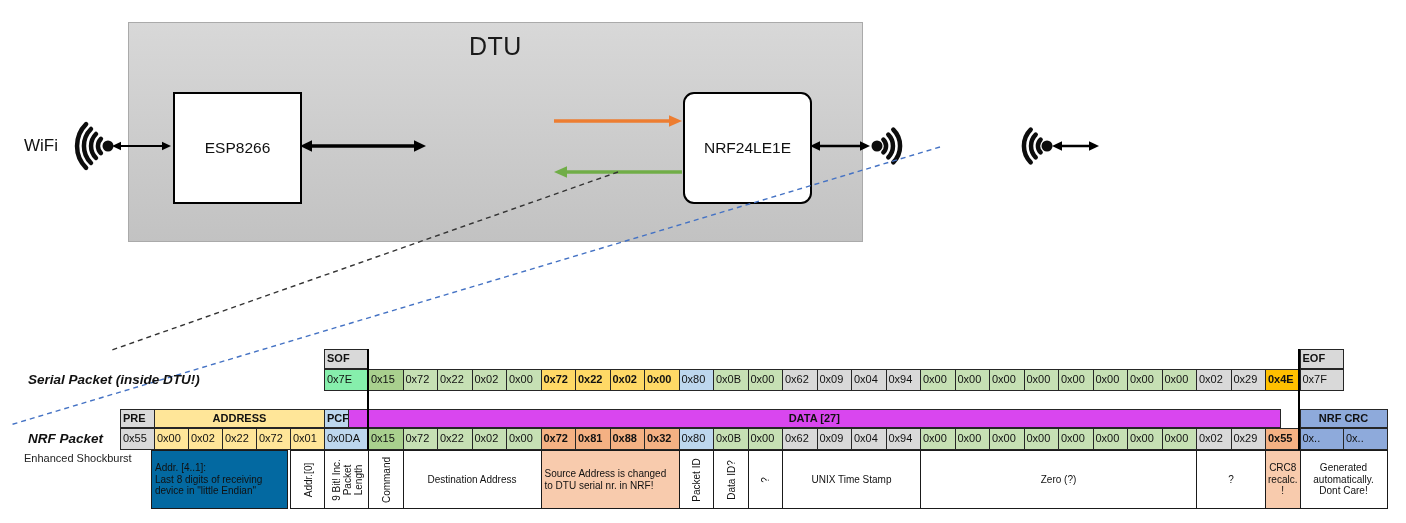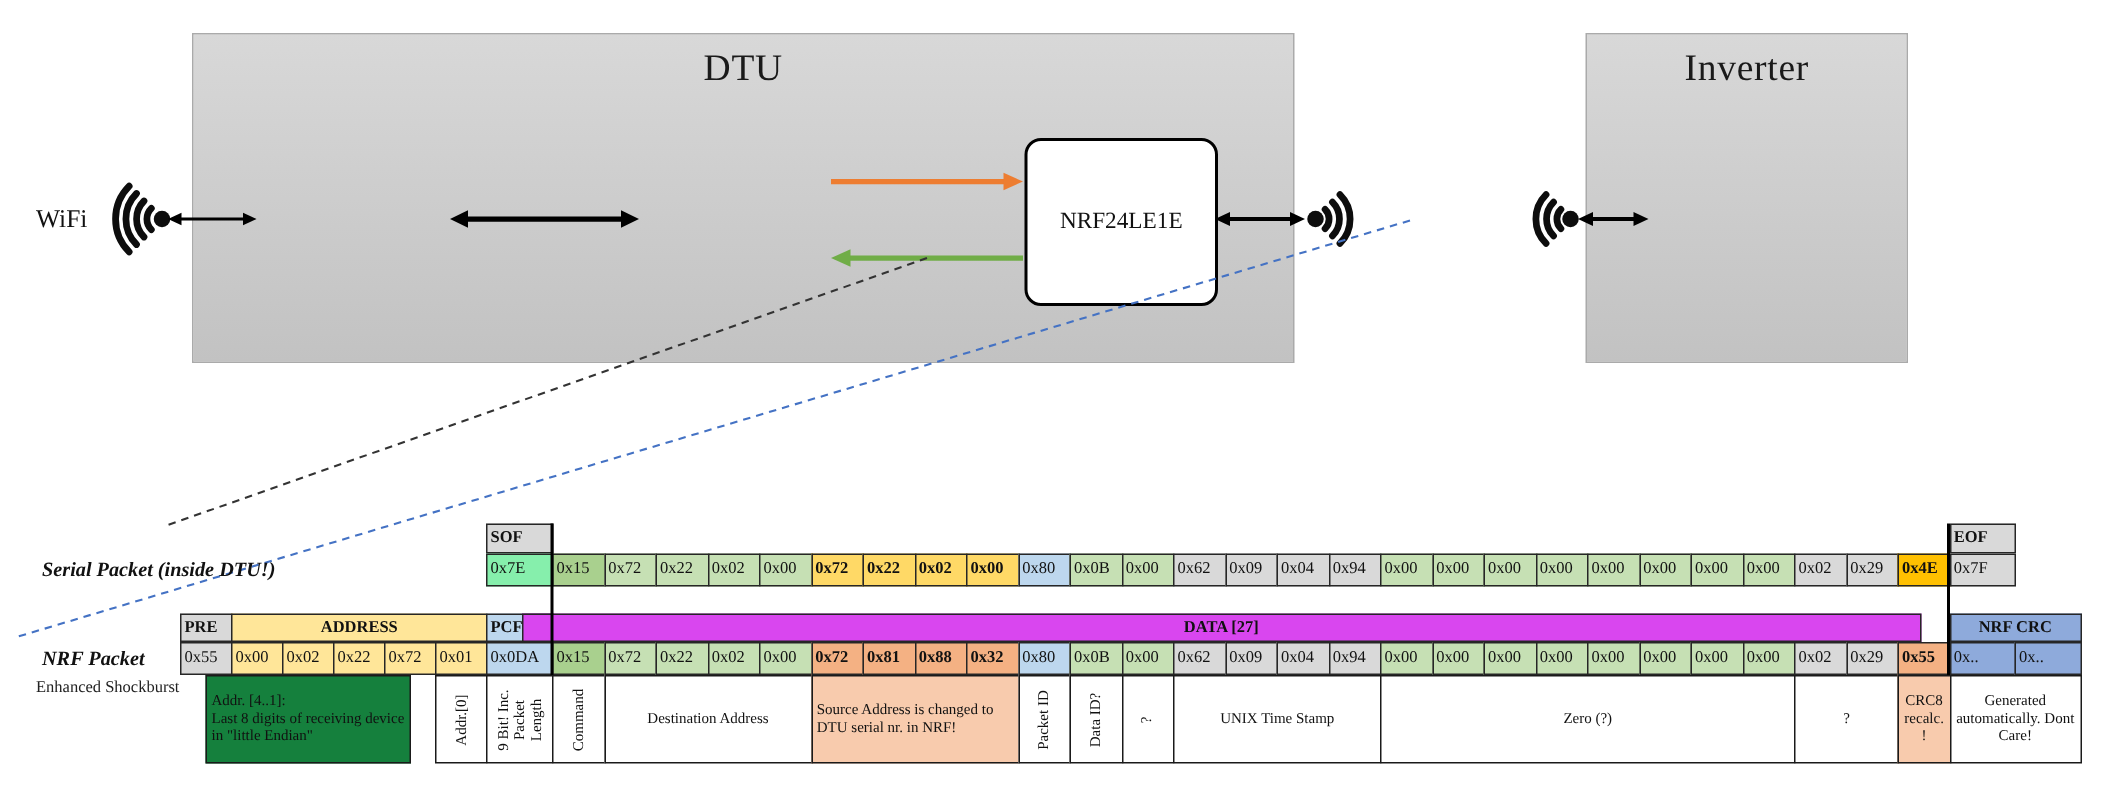--- a/index.html
+++ b/index.html
@@ -1,17 +1,17 @@
 <!DOCTYPE html>
 <html style="--c-orange: #ED7D31; --c-green: #70AD47; --c-bluedash: #4472C4; --c-blackdash: #333333;"><head>
 <meta charset="utf-8">
 <style>
   html,body{margin:0;padding:0;background:#fff;}
   .stage{position:relative;width:1406px;height:523px;background:#fff;overflow:hidden;
-         font-family:Liberation Serif, serif;color:#111;}
+         font-family:Liberation Sans, sans-serif;color:#111;}
   svg.overlay{position:absolute;left:0;top:0;pointer-events:none;}
   .graybox{position:absolute;background:linear-gradient(180deg,#d8d8d8,#c2c2c2);border:1px solid #aaa;}
   .box-title{position:absolute;width:100%;text-align:center;top:9px;font-size:25px;letter-spacing:.5px;color:#1a1a1a;}
   .chip{position:absolute;width:125px;height:108px;background:#fff;border:2px solid #000;
         display:flex;align-items:center;justify-content:center;font-size:15.5px;}
   .wifi-label{position:absolute;left:24px;top:136px;font-size:17px;}
   .pkt-label{position:absolute;font-size:13.5px;font-weight:700;font-style:italic;}
   .sub-label{position:absolute;font-size:11px;color:#222;}
   .cell{position:absolute;box-sizing:border-box;border:1px solid #262626;font-size:11px;
         line-height:1.05;display:flex;align-items:center;padding:1px 2px;overflow:hidden;background:#fff;}
@@ -27,24 +27,24 @@
   .vline{position:absolute;width:2px;background:#000;z-index:5;}
 </style>
 </head>
 <body>
 
 <div class="stage">
 
   <div class="graybox" style="left:128px;top:22px;width:733px;height:218px;">
     <div class="box-title">DTU</div>
   </div>
-  <div class="graybox" style="left:1057px;top:22px;width:213px;height:218px;">
-    <div class="box-title">Inverter</div>
+
+  <div class="chip" style="left:173px;top:92px;">
+    <span>ESP8266</span>
   </div>
-
   <div class="chip" style="left:683px;top:92px;border-radius:11px;">
     <span>NRF24LE1E</span>
   </div>
 
   <div class="wifi-label">WiFi</div>
 
   <svg class="overlay" width="1406" height="523">
 
     <g stroke="#0d0d0d" stroke-width="4.5" fill="none" stroke-linecap="round">
       <path d="M 100.9 138.9 A 10 10 0 0 0 100.9 153.1"></path>
@@ -170,21 +170,21 @@
       <div class="cell" style="left: 1023.5px; top: 428px; width: 35.5px; height: 22px; background: rgb(198, 224, 180);">0x00</div>
       <div class="cell" style="left: 1058px; top: 428px; width: 35.5px; height: 22px; background: rgb(198, 224, 180);">0x00</div>
       <div class="cell" style="left: 1092.5px; top: 428px; width: 35.5px; height: 22px; background: rgb(198, 224, 180);">0x00</div>
       <div class="cell" style="left: 1127px; top: 428px; width: 35.5px; height: 22px; background: rgb(198, 224, 180);">0x00</div>
       <div class="cell" style="left: 1161.5px; top: 428px; width: 35.5px; height: 22px; background: rgb(198, 224, 180);">0x00</div>
       <div class="cell" style="left: 1196px; top: 428px; width: 35.5px; height: 22px; background: rgb(217, 217, 217);">0x02</div>
       <div class="cell" style="left: 1230.5px; top: 428px; width: 35.5px; height: 22px; background: rgb(217, 217, 217);">0x29</div>
       <div class="cell" style="left: 1265px; top: 428px; width: 35.5px; height: 22px; background: rgb(244, 177, 131); font-weight: 700;">0x55</div>
       <div class="cell" style="left: 1299.5px; top: 428px; width: 44.5px; height: 22px; background: rgb(142, 170, 219);">0x..</div>
       <div class="cell" style="left: 1343px; top: 428px; width: 44.5px; height: 22px; background: rgb(142, 170, 219);">0x..</div>
-      <div class="ann left" style="left: 137px; top: 450px; width: 137px; height: 59px; background: #15803d;">Addr. [4..1]:
+      <div class="ann left" style="left: 151px; top: 450px; width: 137px; height: 59px; background: #0369a1;">Addr. [4..1]:
 Last 8 digits of receiving device in "little Endian"</div>
       <div class="ann center" style="left: 290px; top: 450px; width: 35px; height: 59px; background: rgb(255, 255, 255);">
         <div class="vwrap">
           <div class="vtext">Addr.[0]</div>
         </div>
       </div>
       <div class="ann center" style="left: 324px; top: 450px; width: 45px; height: 59px; background: rgb(255, 255, 255);">
         <div class="vwrap">
           <div class="vtext">9 Bit! Inc. Packet Length</div>
         </div>

